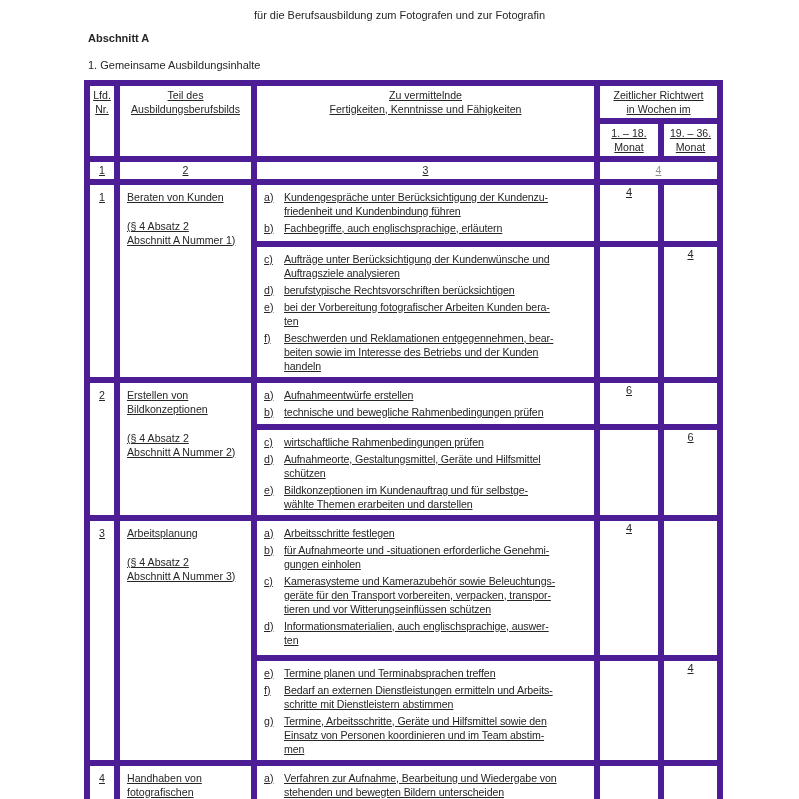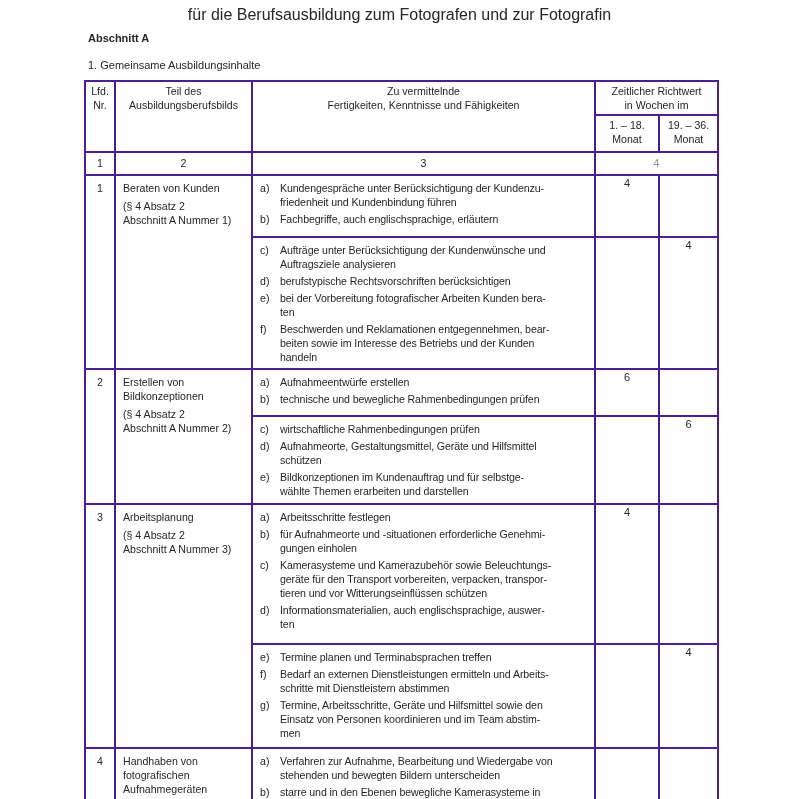--- a/index.html
+++ b/index.html
@@ -6,21 +6,21 @@
   html, body {
     width: 799px; height: 799px;
     overflow: hidden;
     background: #ffffff;
     color: #262626;
     font-family: "Liberation Sans", "DejaVu Sans", sans-serif;
   }
   .doc-title {
     padding-top: 7px;
     text-align: center;
-    font-size: 16px;
+    font-size: 11px;
     line-height: 16px;
     white-space: pre;
   }
   .section-heading {
     margin: 9px 0 0 88px;
     font-weight: bold;
     font-size: 11px;
     line-height: 13.5px;
   }
   .list-heading {
@@ -30,43 +30,44 @@
   }
   table.plan {
     margin: 8px 0 0 84px;
     border-collapse: collapse;
     table-layout: fixed;
     width: 633px;
     font-size: 10.6px;
     line-height: 14px;
   }
   table.plan td {
-    border: 2px solid #4c1d95;
+    border: 6px solid #4c1d95;
     vertical-align: top;
     overflow: hidden;
+    text-decoration: underline;
   }
   td.hc {
     text-align: center;
     vertical-align: middle;
     white-space: pre;
     padding: 2px;
   }
   tr.numrow td {
     text-align: center;
     vertical-align: middle;
     padding: 0;
   }
   td.colnum-span { color: #8f8f8f; }
   td.nr {
     text-align: center;
     padding-top: 5px;
   }
   td.teil { padding: 5px 4px 2px 7px; }
   .tname, .tref { white-space: pre; }
-  .tref { margin-top: 4px; }
+  .tref { margin-top: 15px; }
   td.skills { padding: 5px 4px 1px 7px; }
   .item { display: flex; margin-bottom: 3px; }
   .item .lbl { width: 20px; flex: none; }
   .item .txt { flex: 1; white-space: pre; letter-spacing: -0.1px; }
   td.wk {
     text-align: center;
     vertical-align: middle;
     font-size: 11px;
   }
 </style>

